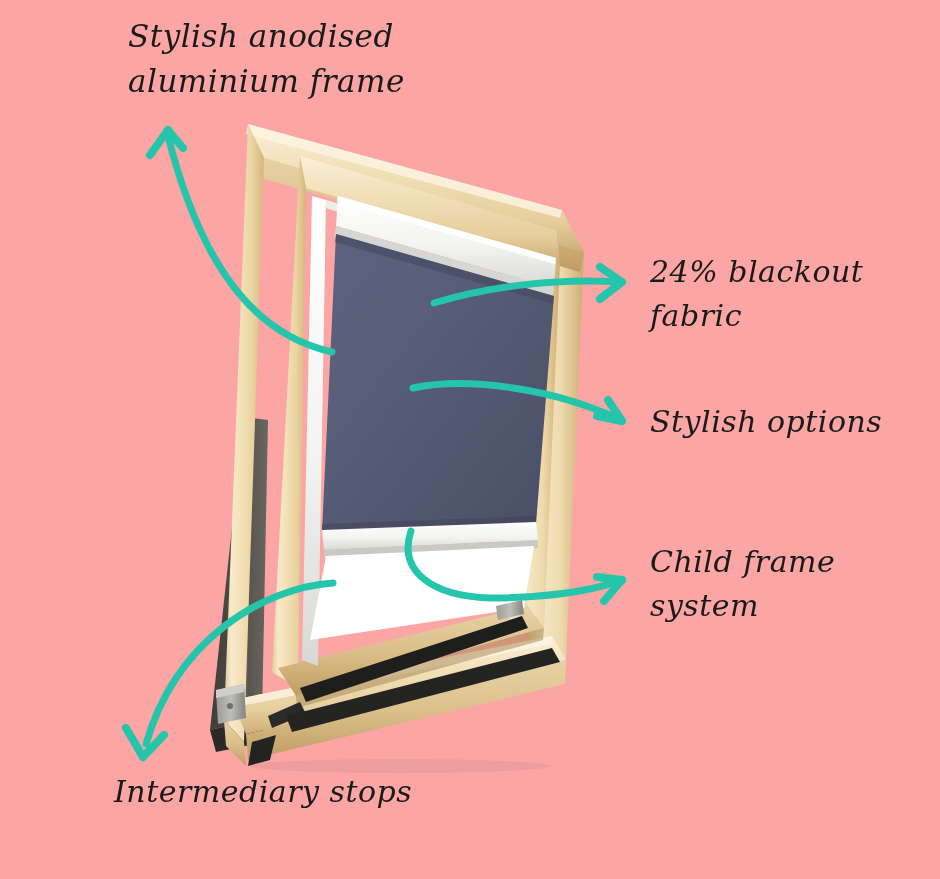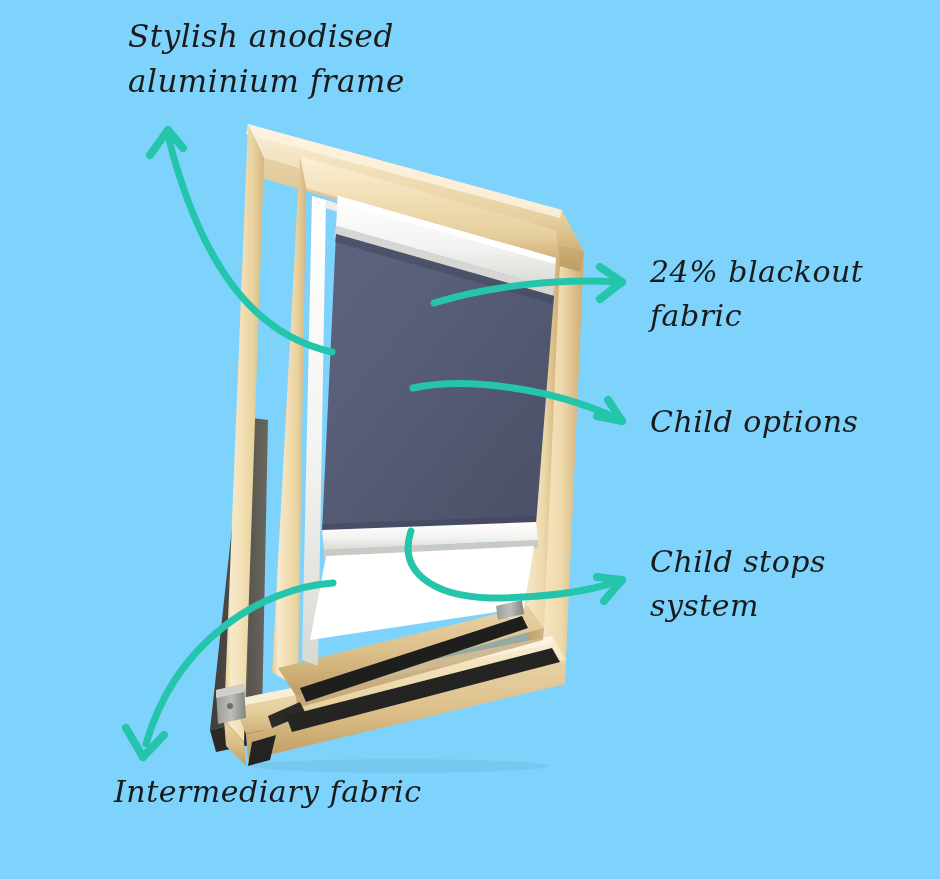--- a/index.html
+++ b/index.html
@@ -7,21 +7,21 @@
     padding: 0;
     background: #ffffff;
   }
   body {
     font-family: "DejaVu Sans", sans-serif;
   }
   #stage {
     position: relative;
     width: 940px;
     height: 879px;
-    background: #7dd3fc;
+    background: #fca5a5;
     overflow: hidden;
   }
   
   .label {
     position: absolute;
     color: #1a1a1a;
     font-family: "DejaVu Serif", serif;
     font-style: italic;
     font-weight: 400;
     letter-spacing: 0.5px;
@@ -250,21 +250,21 @@
     </g>
   </svg>
 
   <div class="labels-layer">
     <div class="label" id="label-frame">Stylish anodised
 aluminium frame</div>
 
     <div class="label" id="label-blackout">24% blackout
 fabric</div>
 
-    <div class="label" id="label-colour">Child options</div>
-
-    <div class="label" id="label-child">Child stops
+    <div class="label" id="label-colour">Stylish options</div>
+
+    <div class="label" id="label-child">Child frame
 system</div>
 
-    <div class="label" id="label-stops">Intermediary fabric</div>
+    <div class="label" id="label-stops">Intermediary stops</div>
   </div>
 
 </div>
 
 </body></html>

